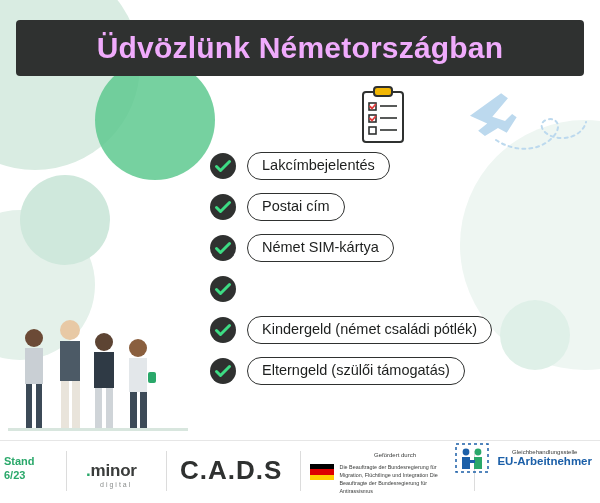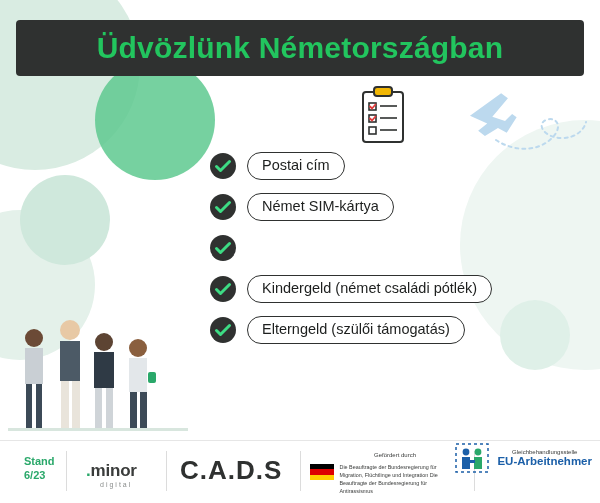--- a/index.html
+++ b/index.html
@@ -66,21 +66,21 @@
     width: 568px;
     height: 56px;
     background: #2f3130;
     border-radius: 4px;
     display: flex;
     align-items: center;
     justify-content: center;
     z-index: 5;
   }
   .title-bar .title {
-    color: #22c55e;
+    color: #f0abfc;
     font-size: 30px;
     font-weight: bold;
     letter-spacing: .2px;
     white-space: nowrap;
   }
 
   
   .banner {
     position: absolute;
     left: 150px;
@@ -167,21 +167,21 @@
     left: 0;
     bottom: 0;
     width: 600px;
     height: 62px;
     background: #ffffff;
     border-top: 1px solid #e6e6e6;
     z-index: 8;
   }
   .stand {
     position: absolute;
-    left: 24px;
+    left: 4px;
     top: 14px;
     color: #2aa86a;
     font-size: 11px;
     font-weight: bold;
     line-height: 1.25;
   }
   .divider {
     position: absolute;
     top: 10px;
     width: 1px;
@@ -317,20 +317,28 @@
     </svg>
   </div>
 
   <div class="list">
     <div class="row">
       <span class="check">
         <svg viewBox="0 0 26 26" width="26" height="26">
             <path d="M6.5 13.5l4 4 9-9" fill="none" stroke="#3ddc84" stroke-width="3" stroke-linecap="round" stroke-linejoin="round"></path>
           </svg>
       </span>
+      <span class="pill">Lakcímbejelentés</span>
+    </div>
+    <div class="row">
+      <span class="check">
+        <svg viewBox="0 0 26 26" width="26" height="26">
+            <path d="M6.5 13.5l4 4 9-9" fill="none" stroke="#3ddc84" stroke-width="3" stroke-linecap="round" stroke-linejoin="round"></path>
+          </svg>
+      </span>
       <span class="pill">Postai cím</span>
     </div>
     <div class="row">
       <span class="check">
         <svg viewBox="0 0 26 26" width="26" height="26">
             <path d="M6.5 13.5l4 4 9-9" fill="none" stroke="#3ddc84" stroke-width="3" stroke-linecap="round" stroke-linejoin="round"></path>
           </svg>
       </span>
       <span class="pill">Német SIM-kártya</span>
     </div>

